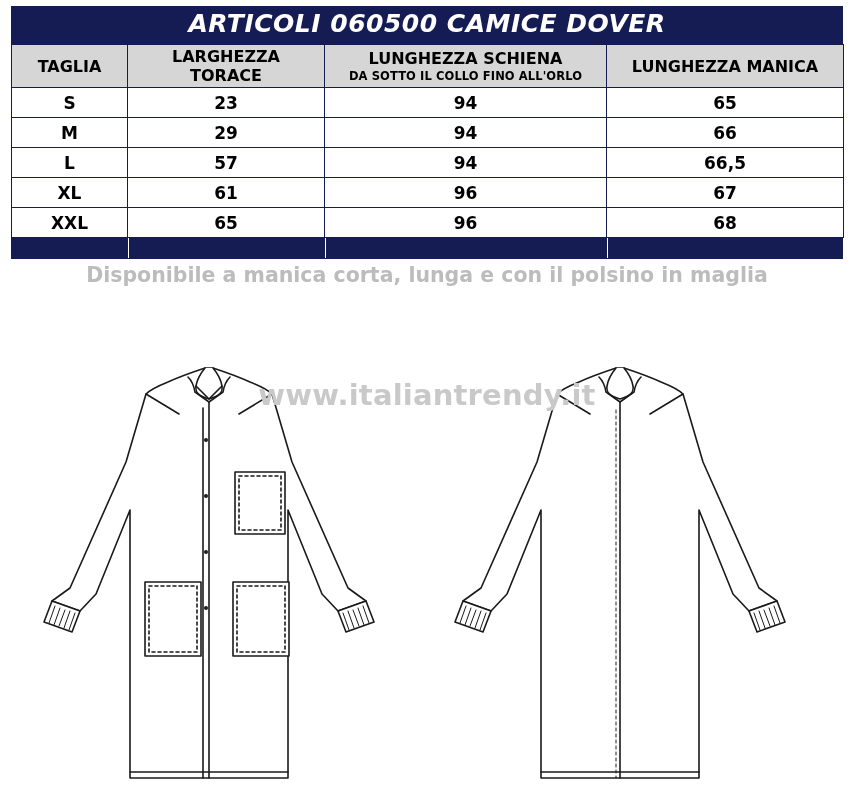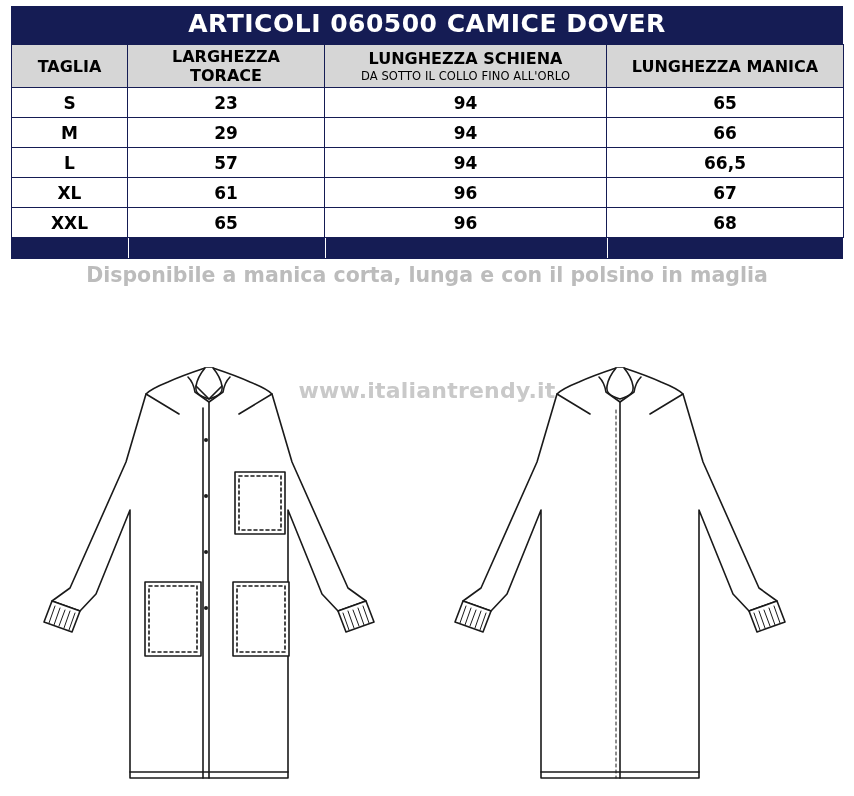--- a/index.html
+++ b/index.html
@@ -27,20 +27,21 @@
   .title-bar {
     background: #151c54;
     color: #ffffff;
     text-align: center;
     font-weight: bold;
     font-size: 25px;
     letter-spacing: 0.5px;
     padding: 5px 0 7px 0;
     line-height: 1.05;
     font-family: "DejaVu Sans", sans-serif;
+    font-style: italic;
   }
 
   table.size-table {
     border-collapse: collapse;
     width: 100%;
     table-layout: fixed;
   }
   table.size-table th,
   table.size-table td {
     border: 1px solid #151c54;
@@ -51,21 +52,21 @@
     background: #d6d6d6;
     font-weight: bold;
     font-size: 16px;
     height: 38px;
     font-family: "DejaVu Sans", sans-serif;
     padding: 2px 14px;
   }
   .sub-label {
     display: block;
     font-size: 11.5px;
-    font-weight: normal;
+    font-weight: bold;
     letter-spacing: 0.1px;
     margin-top: 1px;
   }
   table.size-table tbody td {
     font-size: 17px;
     font-weight: bold;
     height: 27px;
     font-family: "DejaVu Sans", sans-serif;
   }
   .col-size   { width: 116px; }
@@ -107,21 +108,21 @@
     height: 476px;
   }
   .watermark {
     position: absolute;
     left: 0;
     top: 58px;
     width: 854px;
     text-align: center;
     color: #c9c9c9;
     font-weight: bold;
-    font-size: 22px;
+    font-size: 29px;
     font-family: "DejaVu Sans", sans-serif;
     letter-spacing: 0.2px;
     z-index: 5;
   }
 </style>
 </head>
 <body>
 
 <div class="sheet">
 

